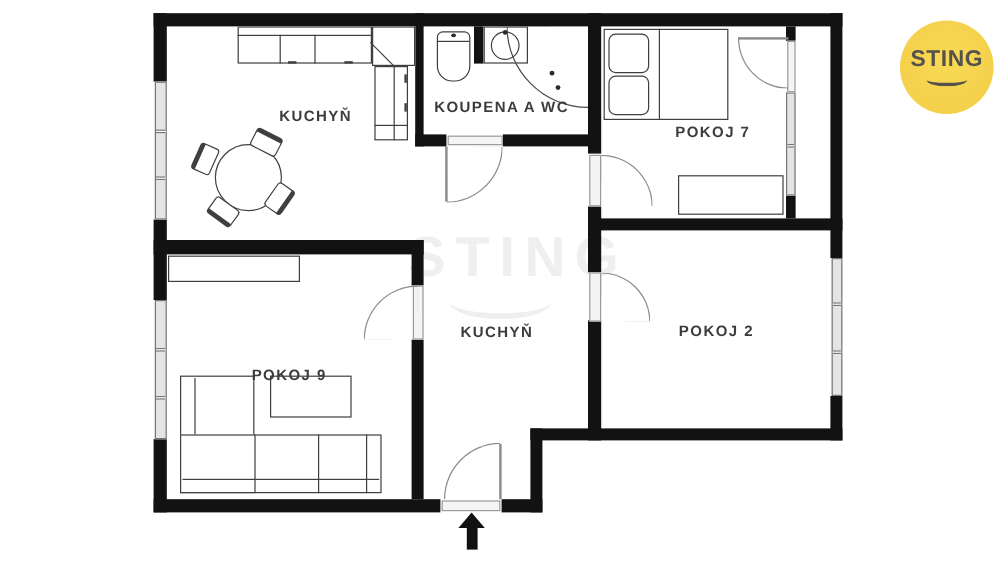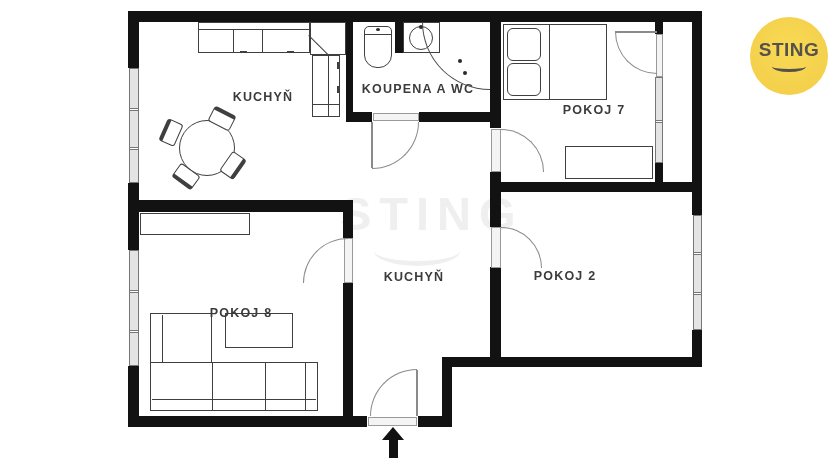--- a/index.html
+++ b/index.html
@@ -156,22 +156,22 @@
   <div class="line" style="left:305px;top:362px;width:1px;height:49px"></div>
   <div class="line" style="left:152px;top:399px;width:164px;height:1px"></div>
   <div class="line" style="left:162px;top:315px;width:1px;height:47px"></div>
 
   <div class="abs" style="left:382px;top:427px;width:0;height:0;border-left:11px solid transparent;border-right:11px solid transparent;border-bottom:13px solid #111"></div>
   <div class="abs" style="left:389px;top:439px;width:9px;height:19px;background:#111"></div>
 
   <div class="room-label" style="left:263px;top:97px">KUCHYŇ</div>
   <div class="room-label" style="left:418px;top:89px">KOUPENA A WC</div>
   <div class="room-label" style="left:594px;top:110px">POKOJ 7</div>
-  <div class="room-label" style="left:565px;top:276px">POKOJ 2</div>
-  <div class="room-label" style="left:241px;top:313px">POKOJ 8</div>
+  <div class="room-label" style="left:597px;top:276px">POKOJ 2</div>
+  <div class="room-label" style="left:241px;top:313px">POKOJ 9</div>
   <div class="room-label" style="left:414px;top:277px">KUCHYŇ</div>
 
   <div id="logo">
     <div class="logo-text">STING</div>
     <div class="logo-smile"></div>
   </div>
 
 </div>
 
 </body></html>

